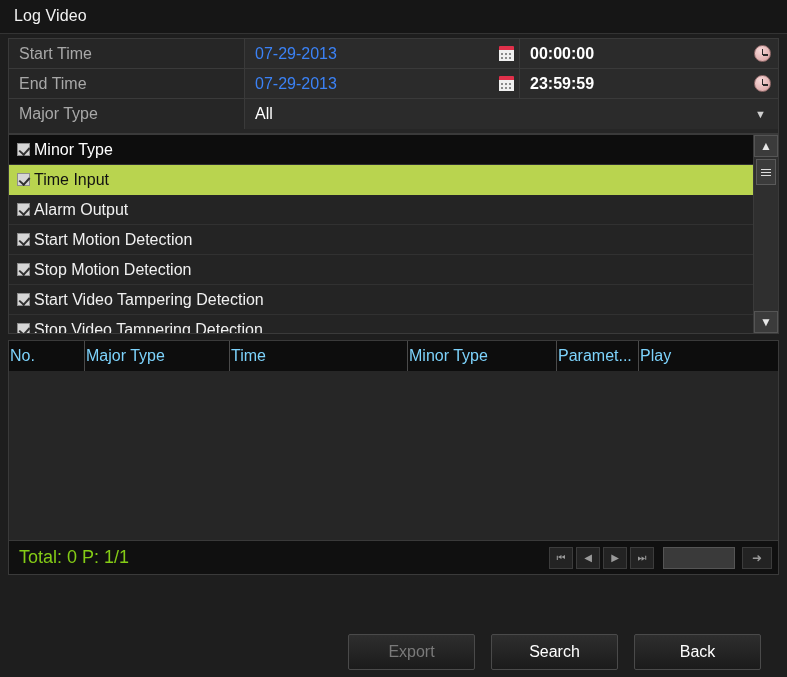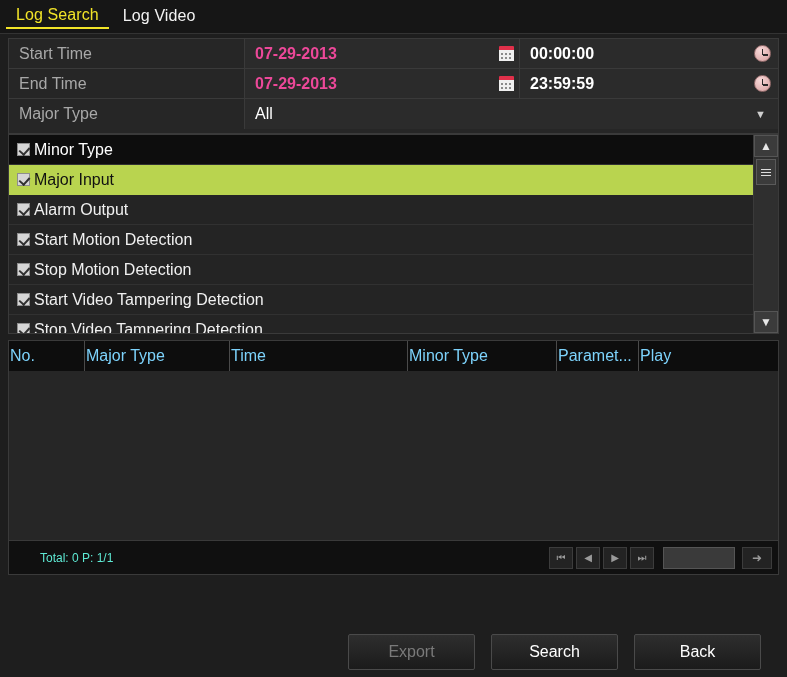--- a/index.html
+++ b/index.html
@@ -47,21 +47,21 @@
     display: flex; align-items: center;
     padding-left: 10px;
     font-size: 16px; color: #a8a8a8;
     border-right: 1px solid #3a3a3a;
     background: #262626;
   }
   .fdate {
     flex: 0 0 248px; height: 100%;
     display: flex; align-items: center;
     padding-left: 10px;
-    font-size: 16px; color: #ec4899; font-weight: bold;
+    font-size: 16px; color: #3b82f6; font-weight: normal;
     background: #2b2b2b;
   }
   .caliconcell {
     flex: 0 0 27px; height: 100%;
     display: flex; align-items: center; justify-content: center;
     background: #2b2b2b;
     border-right: 1px solid #3a3a3a;
   }
   .ftime {
     flex: 1; height: 100%;
@@ -159,21 +159,21 @@
     overflow: hidden; white-space: nowrap;
   }
   .th:last-child { border-right: none; }
   .tbody { flex: 1; background: #262626; }
   .tfoot {
     height: 34px; background: #101010;
     display: flex; align-items: center; justify-content: space-between;
     padding: 0 6px 0 10px;
     border-top: 1px solid #3a3a3a;
   }
-  .total { font-size: 12px; color: #5eead4; white-space: nowrap; margin-left: 21px; }
+  .total { font-size: 18px; color: #84cc16; white-space: nowrap; }
   .pager { display: flex; align-items: center; gap: 3px; }
   .pg {
     width: 24px; height: 22px; background: #232323; border: 1px solid #3c3c3c;
     display: flex; align-items: center; justify-content: center;
     color: #9a9a9a; font-size: 10px; cursor: pointer;
   }
   .pginput {
     width: 72px; height: 22px; margin-left: 6px;
     background: #3a3a3a; border: 1px solid #555;
   }
@@ -196,21 +196,20 @@
     color: #ffffff; font-size: 16px;
     display: flex; align-items: center; justify-content: center;
     cursor: pointer;
   }
   .btn.disabled { color: #7a7a7a; cursor: default; }
 </style>
 </head>
 <body>
 
 <div class="tabbar">
-  <div class="tab active">Log Search</div>
   <div class="tab">Log Video</div>
 </div>
 
 <div class="panel">
 
   <div class="frow">
     <div class="flabel">Start Time</div>
     <div class="fdate">07-29-2013</div>
     <div class="caliconcell">
       <span class="cal-ico">
@@ -263,21 +262,21 @@
 <div class="listbox">
   <div class="listcol">
 
     <div class="litem header">
       <span class="cbx"></span>
       <span class="ltext">Minor Type</span>
     </div>
 
     <div class="litem sel">
       <span class="cbx"></span>
-      <span class="ltext">Major Input</span>
+      <span class="ltext">Time Input</span>
     </div>
     <div class="litem">
       <span class="cbx"></span>
       <span class="ltext">Alarm Output</span>
     </div>
     <div class="litem">
       <span class="cbx"></span>
       <span class="ltext">Start Motion Detection</span>
     </div>
     <div class="litem">

